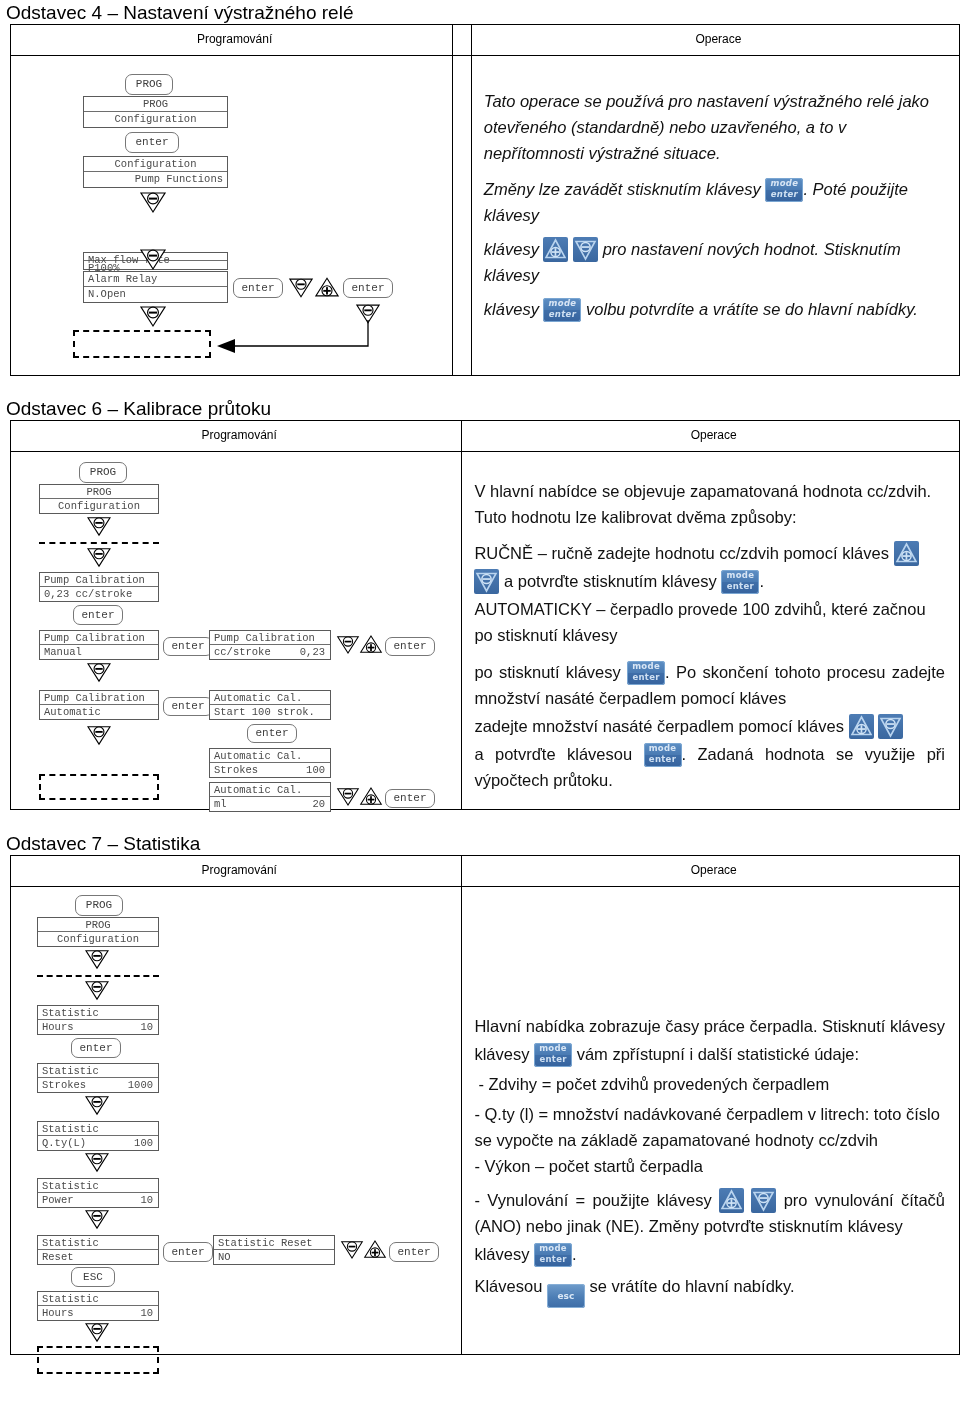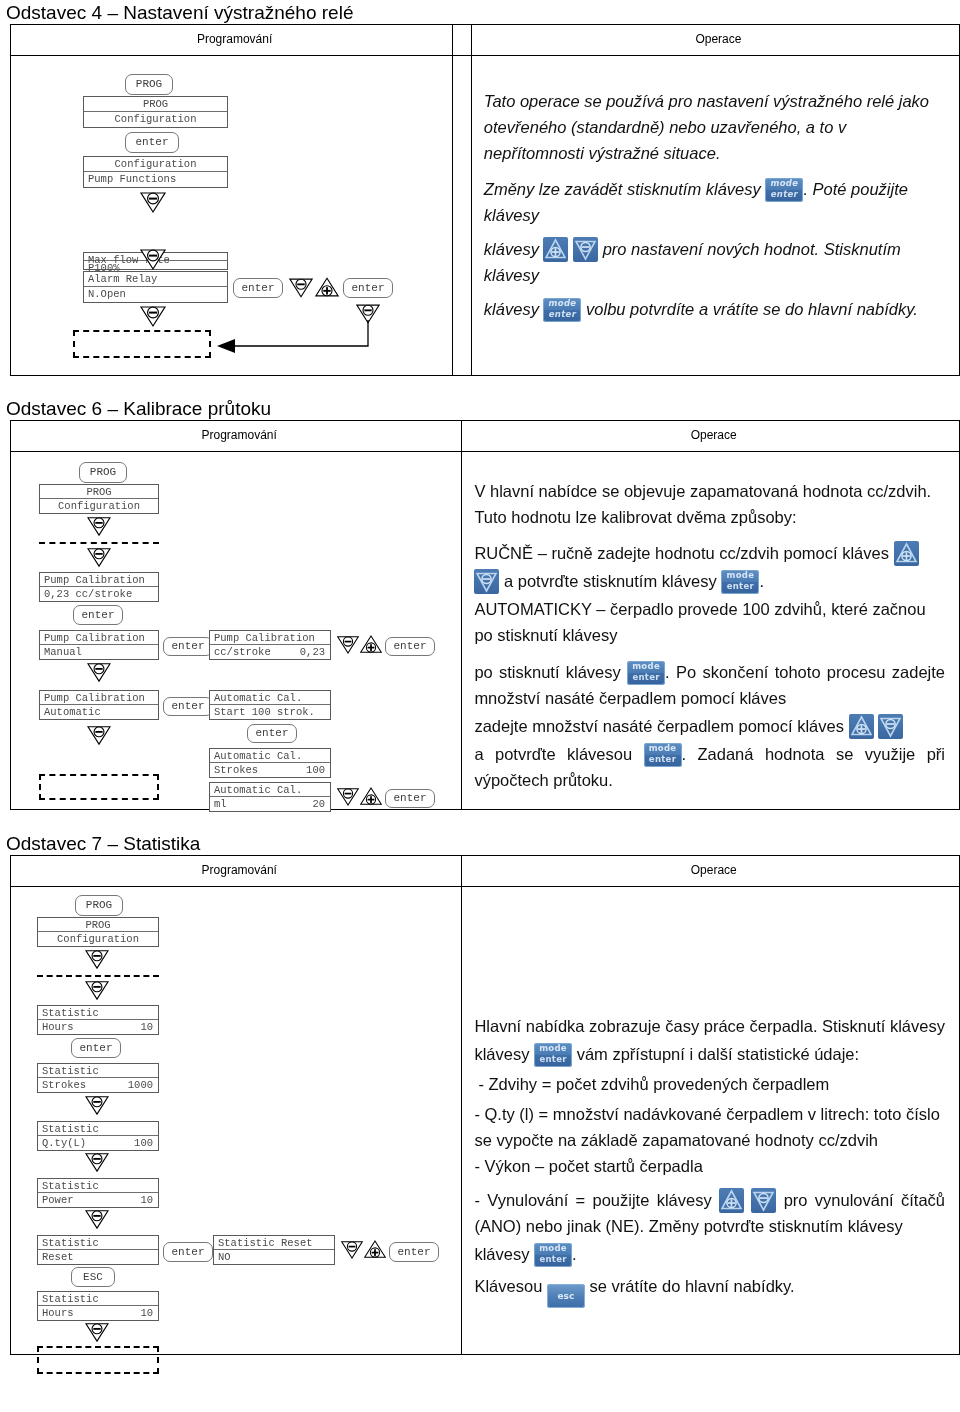--- a/index.html
+++ b/index.html
@@ -191,21 +191,21 @@
 
           <div class="lcd" style="left:72px;top:40px;width:145px;height:32px;">
             <div class="l l1">PROG</div>
             <div class="l l2" style="text-align:center;">Configuration</div>
           </div>
 
           <div class="btn" style="left:114px;top:76px;width:54px;height:21px;">enter</div>
 
           <div class="lcd" style="left:72px;top:100px;width:145px;height:32px;">
             <div class="l l1">Configuration</div>
-            <div class="l l2" style="text-align:left;">Pump Functions</div>
+            <div class="l l2" style="text-align:right;">Pump Functions</div>
           </div>
 
           <div class="tri" style="left:128px;top:134px;">
             <svg width="28" height="24" viewBox="0 0 28 24">
                   <polygon points="2,3 26,3 14,22" fill="#fff" stroke="#000" stroke-width="1.2"></polygon>
                   <circle cx="14" cy="8.5" r="5.4" fill="#fff" stroke="#000" stroke-width="1.2"></circle>
                   <rect x="10" y="7.6" width="8" height="2" fill="#000"></rect>
                 </svg>
           </div>
 

